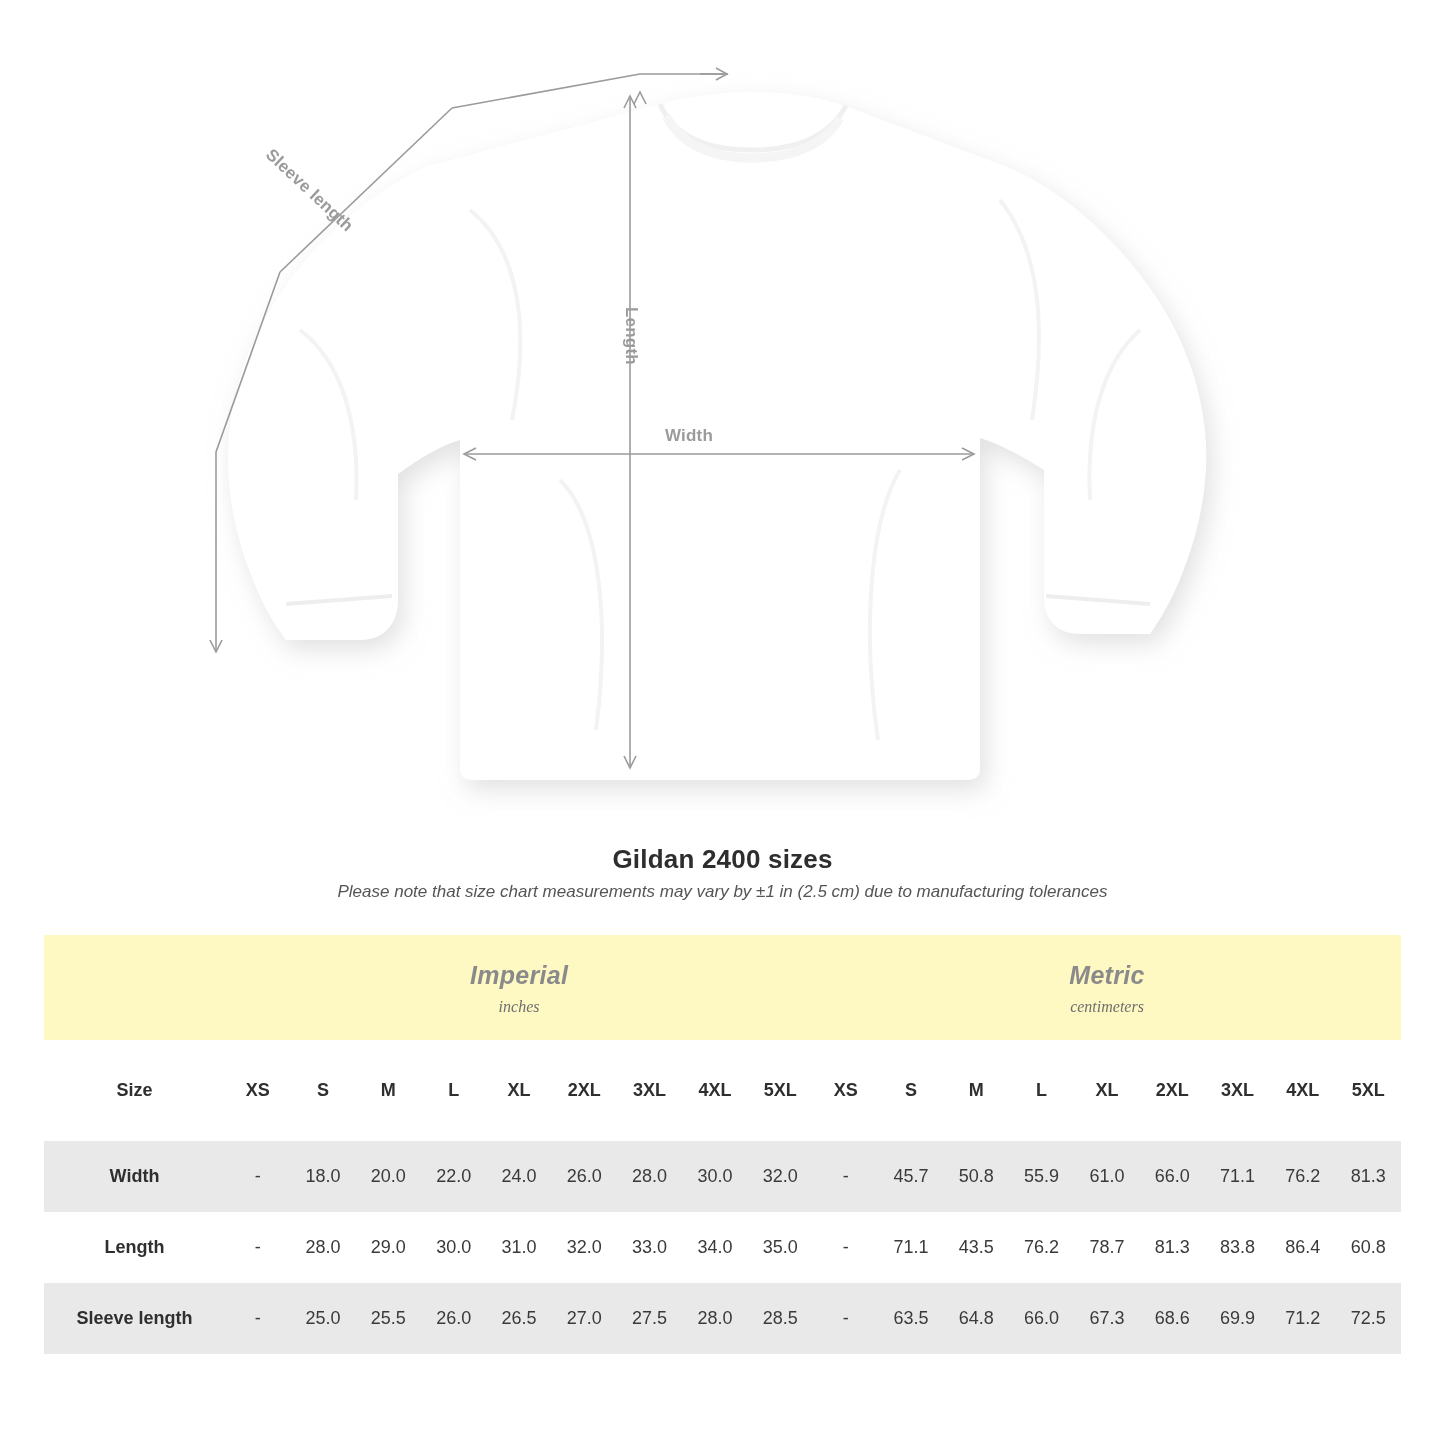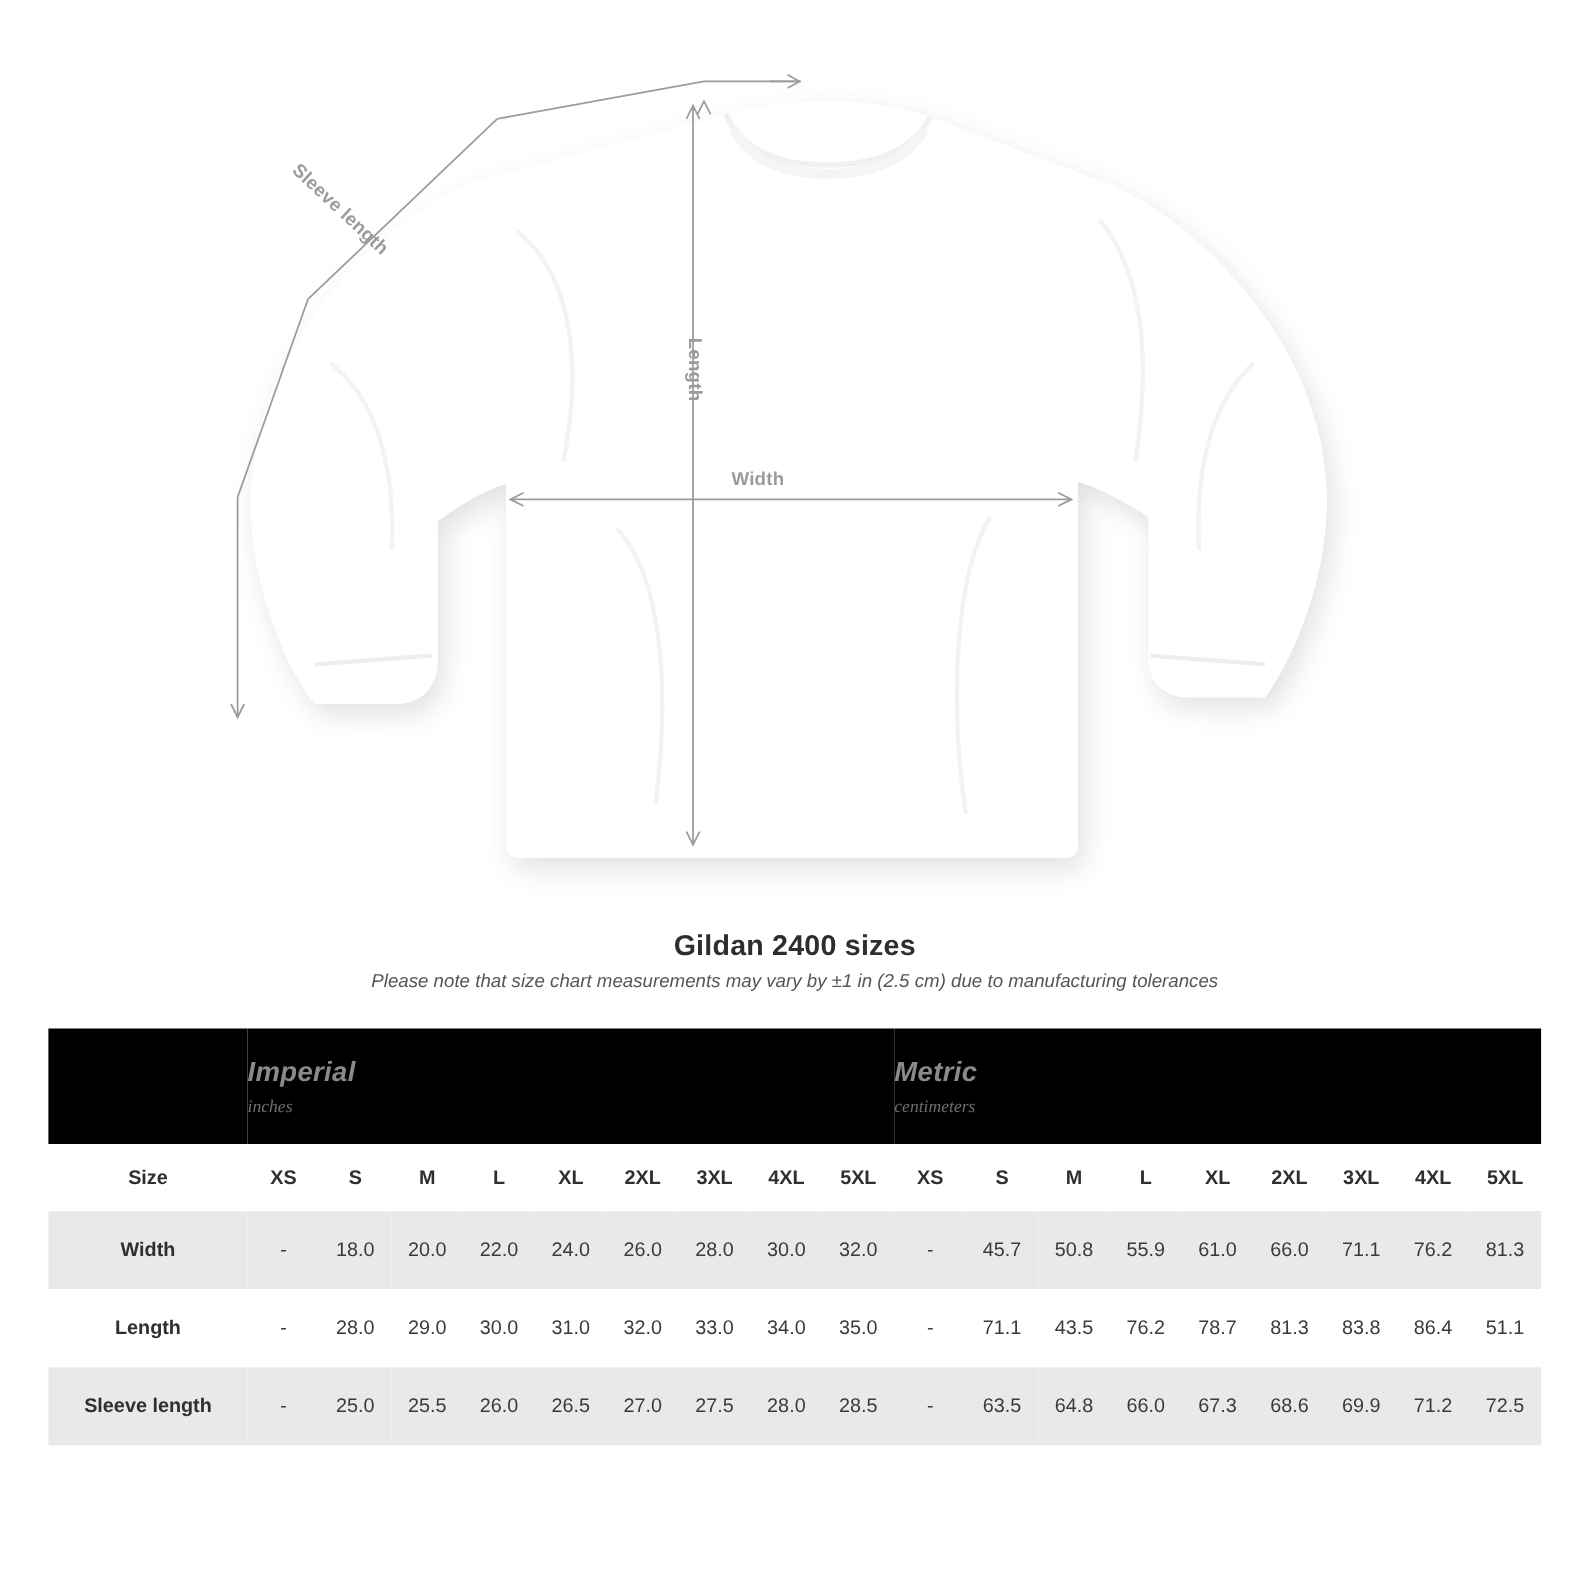--- a/index.html
+++ b/index.html
@@ -76,21 +76,22 @@
   
   #table-wrap {
     margin: 33px 44px 0 44px;
   }
   table {
     border-collapse: collapse;
     width: 1357px;
     table-layout: fixed;
   }
   thead .unit-row td {
-    background: #000000;
+    background: #fef9c3;
+    text-align: center;
     padding: 26px 0 24px 0;
     border: none;
   }
   .unit-name {
     font-size: 25px;
     font-style: italic;
     font-weight: bold;
     color: #8a8a8a;
     letter-spacing: 0.3px;
   }
@@ -100,21 +101,21 @@
     color: #6f6f6f;
     margin-top: 8px;
     font-family: Liberation Serif, serif;
   }
   .hdr-row td {
     background: #ffffff;
     text-align: center;
     font-size: 18px;
     font-weight: bold;
     color: #2f2f2f;
-    padding: 20px 0;
+    padding: 40px 0;
   }
   .hdr-row td.rowlabel {
     font-size: 18px;
   }
   tbody tr td {
     text-align: center;
     font-size: 18px;
     color: #3a3a3a;
     padding: 25px 0;
   }
@@ -326,21 +327,21 @@
         <td>34.0</td>
         <td>35.0</td>
         <td>-</td>
         <td>71.1</td>
         <td>43.5</td>
         <td>76.2</td>
         <td>78.7</td>
         <td>81.3</td>
         <td>83.8</td>
         <td>86.4</td>
-        <td>51.1</td>
+        <td>60.8</td>
       </tr>
       <tr class="shade">
         <td class="rowlabel">Sleeve length</td>
         <td>-</td>
         <td>25.0</td>
         <td>25.5</td>
         <td>26.0</td>
         <td>26.5</td>
         <td>27.0</td>
         <td>27.5</td>

